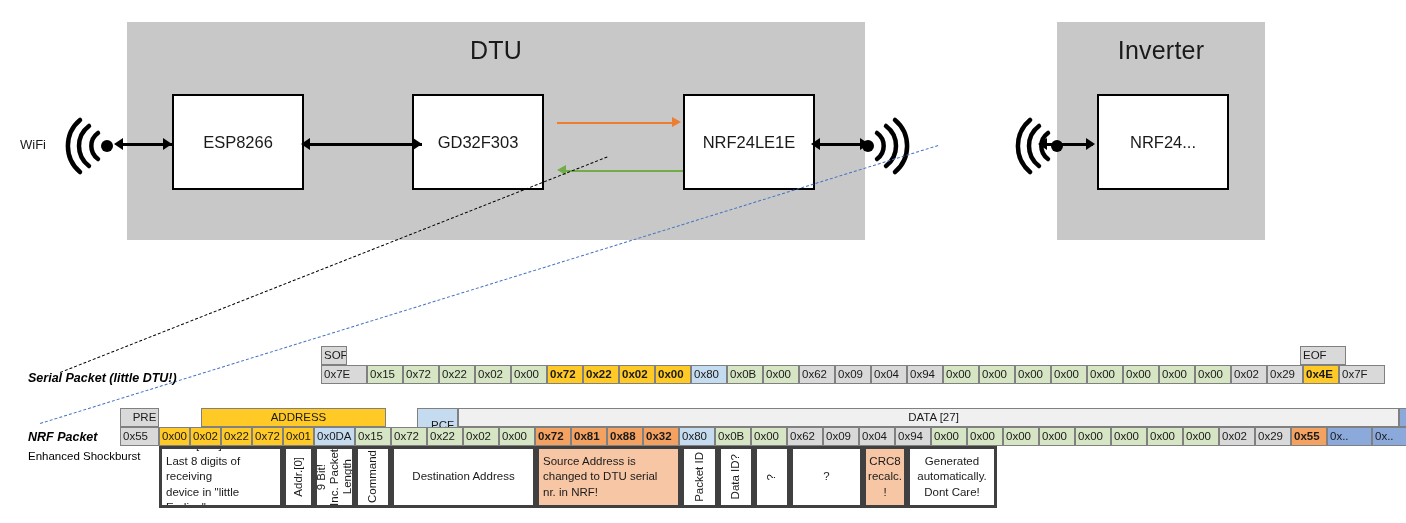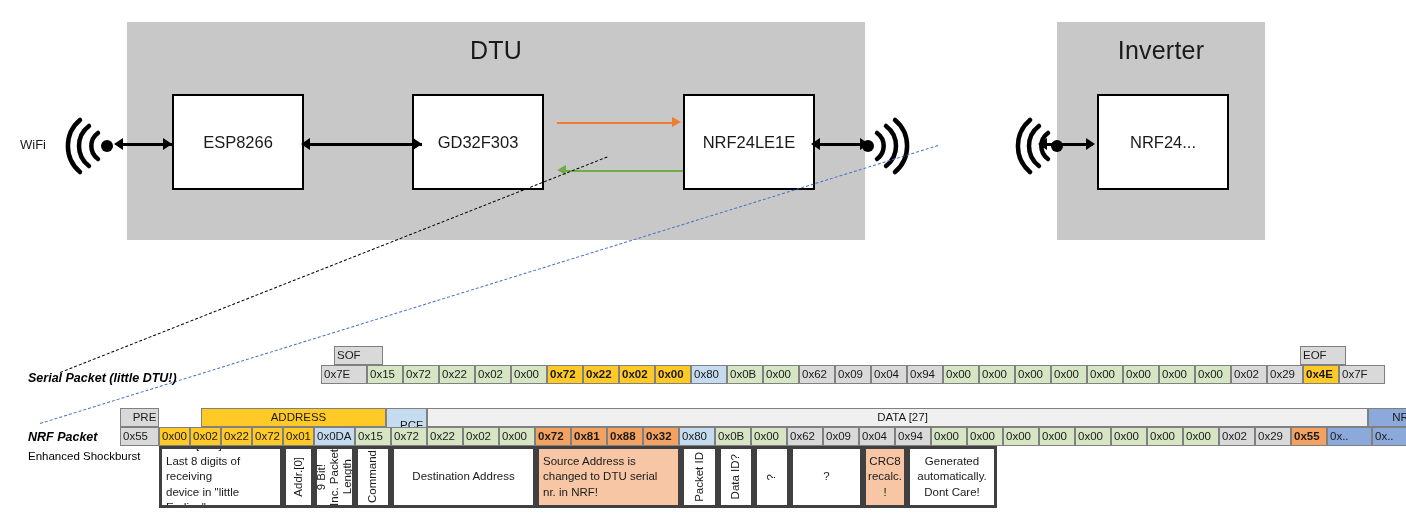--- a/index.html
+++ b/index.html
@@ -153,21 +153,21 @@
   <div class="green-line" style="left:566px;top:170px;width:117px;"></div>
   <div class="gh-left" style="left:557px;top:165px;"></div>
 </div>
 
 <div class="dash-line dash-black" style="left:60px;top:372px;width:588px;transform:rotate(-21.5deg);"></div>
 <div class="dash-line dash-blue" style="left:40px;top:423px;width:940px;transform:rotate(-17.2deg);"></div>
 
 <div class="row-label" style="left:28px;top:371px;">Serial Packet (little DTU!)</div>
 
 <div class="grid" style="left:321px;top:346px;height:19px;">
-  <div class="cell c-gray" style="width:49px;height:19px;margin-left:13px;">SOF</div>
+  <div class="cell c-gray" style="width:26px;height:19px;">SOF</div>
 </div>
 <div class="grid" style="left:1300px;top:346px;height:19px;">
   <div class="cell c-gray" style="width:46px;height:19px;">EOF</div>
 </div>
 
 <div class="grid" style="left:321px;top:365px;height:19px;">
   <div class="cell c-gray" style="width:46px;height:19px;">0x7E</div>
   <div id="serial-bytes" style="display:flex;">
       <div class="cell c-green" style="width: 36px; height: 19px;">0x15</div>
       <div class="cell c-green" style="width: 36px; height: 19px;">0x72</div>
@@ -199,21 +199,21 @@
     </div>
   <div class="cell c-gray" style="width:46px;height:19px;">0x7F</div>
 </div>
 
 <div class="row-label" style="left:28px;top:430px;">NRF Packet</div>
 <div class="row-label-plain" style="left:28px;top:450px;">Enhanced Shockburst</div>
 
 <div class="grid" style="left:120px;top:408px;height:19px;">
   <div class="cell center c-gray" style="width:39px;height:19px;">PRE</div>
   <div class="cell center c-amber" style="width:185px;height:19px;margin-left:42px;">ADDRESS</div>
-  <div class="cell center c-blue" style="width:41px;height:35px;">PCF</div>
+  <div class="cell center c-blue" style="width:41px;height:35px;margin-left:31px;">PCF</div>
   <div class="cell center c-lgray" style="width:941px;height:19px;">DATA [27]</div>
   <div class="cell center c-crcblue" style="width:90px;height:19px;">NRF CRC</div>
 </div>
 
 <div class="grid" style="left:120px;top:427px;height:19px;">
   <div class="cell c-gray" style="width:39px;height:19px;">0x55</div>
   <div id="nrf-address" style="display:flex;">
       <div class="cell c-amber" style="width: 31px; height: 19px;">0x00</div>
       <div class="cell c-amber" style="width: 31px; height: 19px;">0x02</div>
       <div class="cell c-amber" style="width: 31px; height: 19px;">0x22</div>

